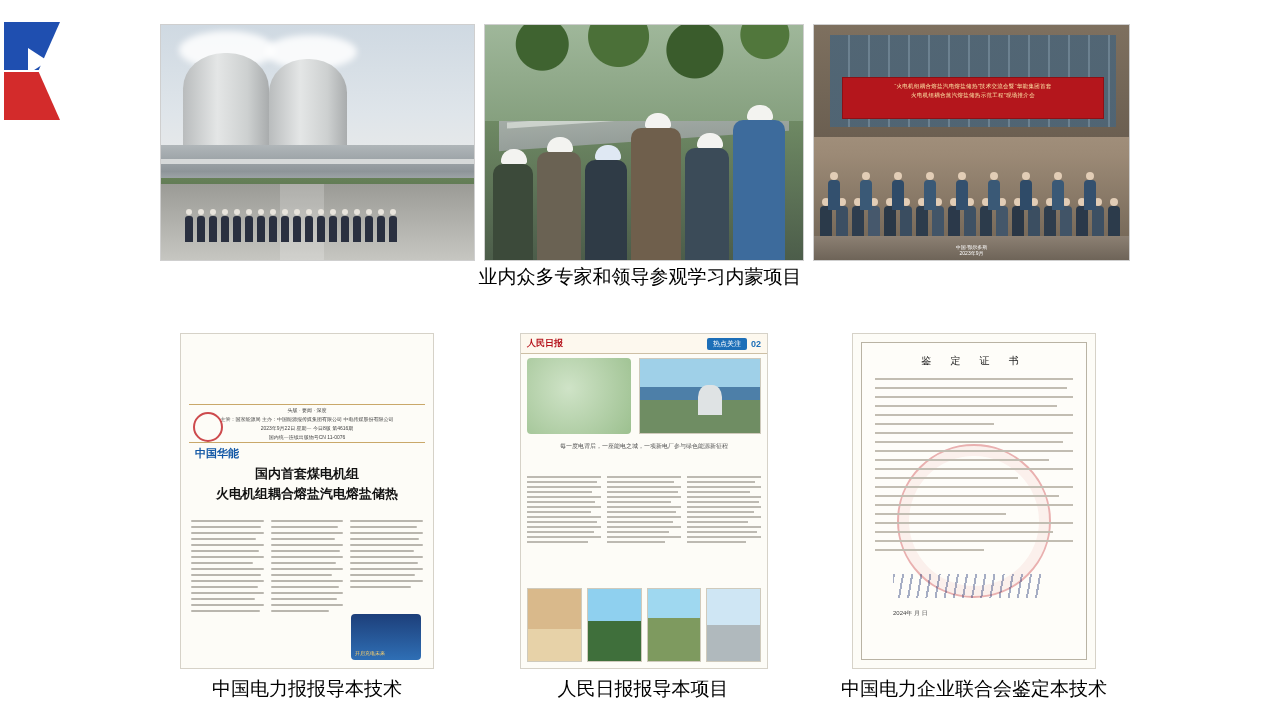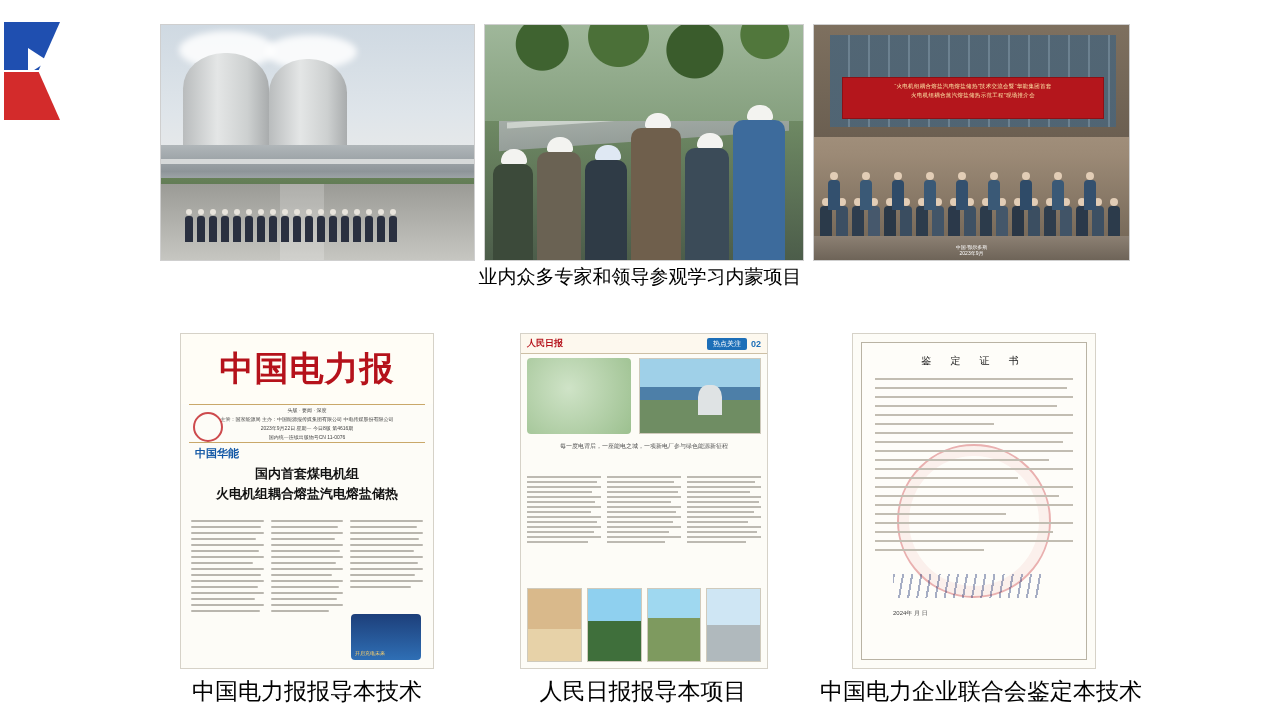--- a/index.html
+++ b/index.html
@@ -359,21 +359,21 @@
   
   .bottom-captions {
     position: absolute;
     left: 0; top: 676px;
     width: 1280px;
     height: 34px;
   }
   .bcap {
     position: absolute;
     font-family: "DejaVu Serif", serif;
-    font-size: 23px;
+    font-size: 19px;
     color: #000;
     text-align: center;
     white-space: nowrap;
   }
   .bcap-1 { left: 180px; width: 254px; }
   .bcap-2 { left: 516px; width: 254px; }
   .bcap-3 { left: 820px; width: 308px; }
 </style>
 </head>
 <body>
@@ -480,23 +480,20 @@
       <div>2023年9月</div>
     </div>
   </div>
 </div>
 
 <div class="top-caption">业内众多专家和领导参观学习内蒙项目</div>
 
 <div class="docs-row">
 
   <div class="doc doc-1">
-    <div class="d1-masthead">
-      <span class="d1-title">中国电力报</span>
-    </div>
     <div class="d1-rule" style="top:70px"></div>
     <div class="d1-subline">
       <div>头版 · 要闻 · 深度</div>
       <div>主管：国家能源局   主办：中国能源报传媒集团有限公司 中电传媒股份有限公司</div>
       <div>2023年9月22日 星期一   今日8版  第4616期</div>
       <div>国内统一连续出版物号CN 11-0076</div>
     </div>
     <div class="d1-stamp"></div>
     <div class="d1-rule" style="top:108px"></div>
     <div class="d1-brand">中国华能</div>

